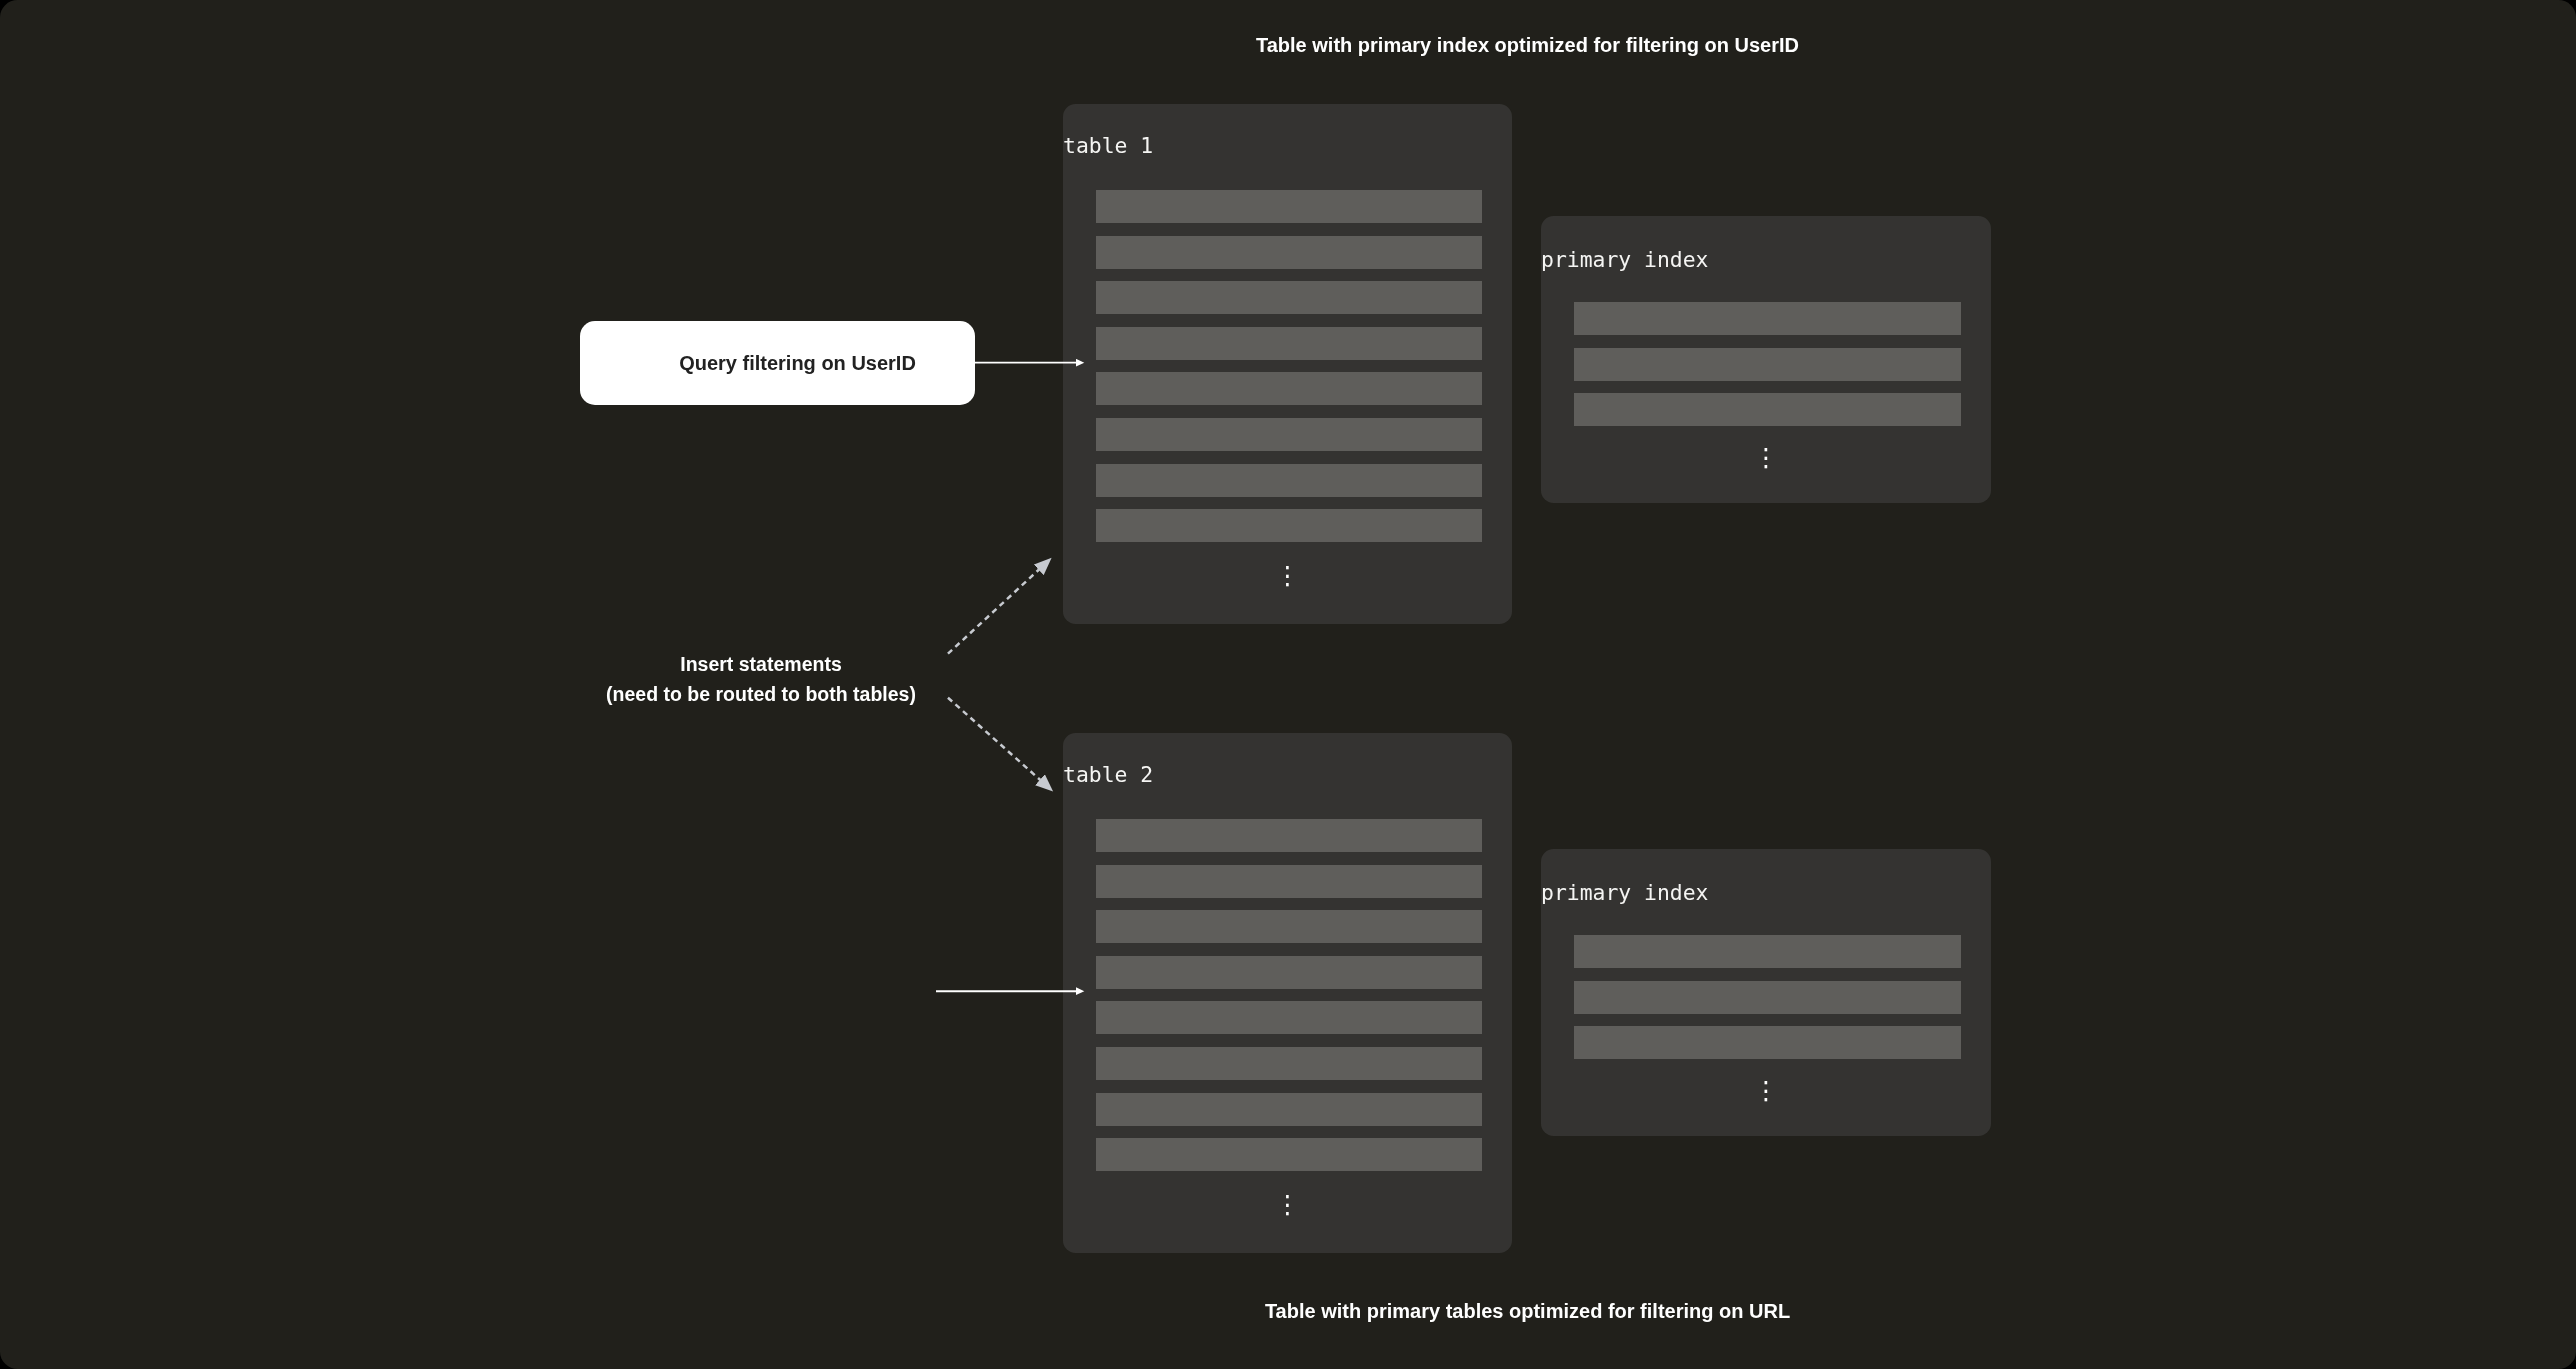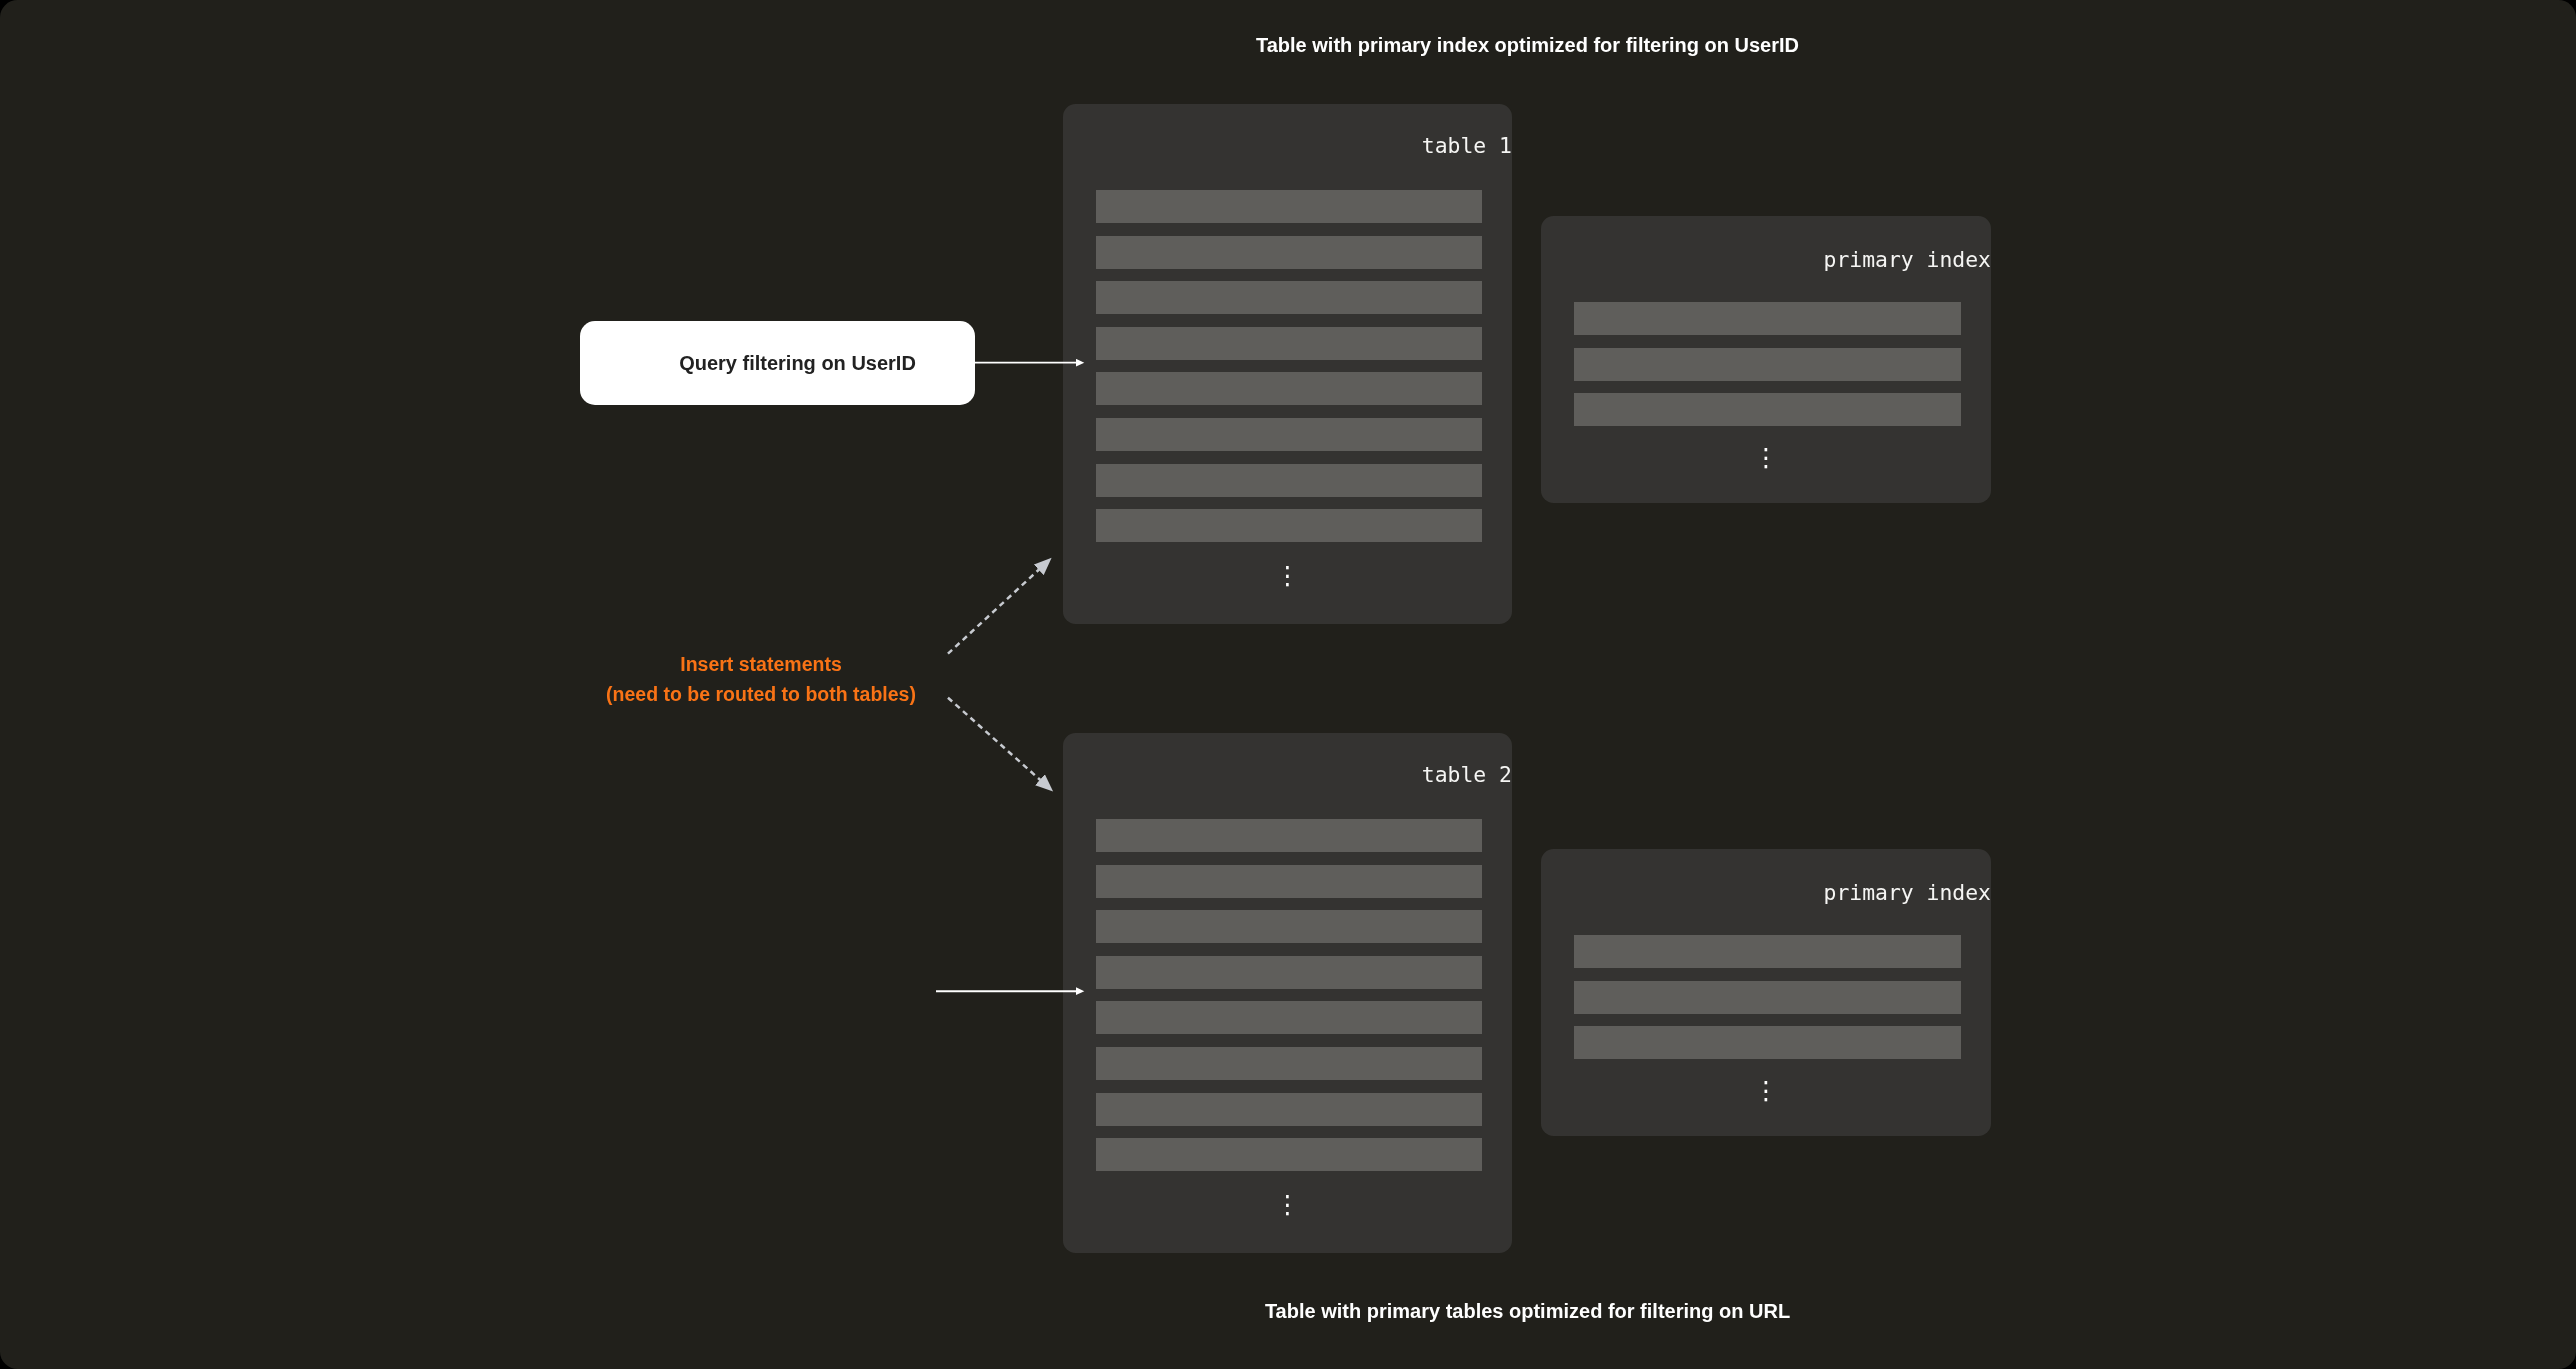--- a/index.html
+++ b/index.html
@@ -36,21 +36,21 @@
   .table-card { width: 449px; height: 520px; }
   .index-card { width: 450px; height: 287px; }
   .card.table1 { left: 1063px; top: 104px;  }
   .card.table2 { left: 1063px; top: 733px; }
   .card.index1 { left: 1541px; top: 216px;  }
   .card.index2 { left: 1541px; top: 849px; }
 
   .card-title {
     position: absolute;
     left: 0; width: 100%;
-    text-align: right;
+    text-align: left;
     font-family: "DejaVu Sans Mono", monospace;
     font-size: 21.4px;
     font-weight: 400;
     color: #f5f5f3;
     line-height: 25px;
   }
   .table-card .card-title { top: 29px; }
   .index-card .card-title { top: 31px; }
 
   .rows {
@@ -100,21 +100,21 @@
   
   .insert-note {
     position: absolute;
     left: 566px;
     top: 650px;
     width: 390px;
     text-align: center;
     font-size: 19.5px;
     font-weight: 700;
     line-height: 29.5px;
-    color: #f97316;
+    color: #ffffff;
   }
 
   
   svg.arrows {
     position: absolute;
     left: 0; top: 0;
     width: 2576px;
     height: 1369px;
     pointer-events: none;
   }

